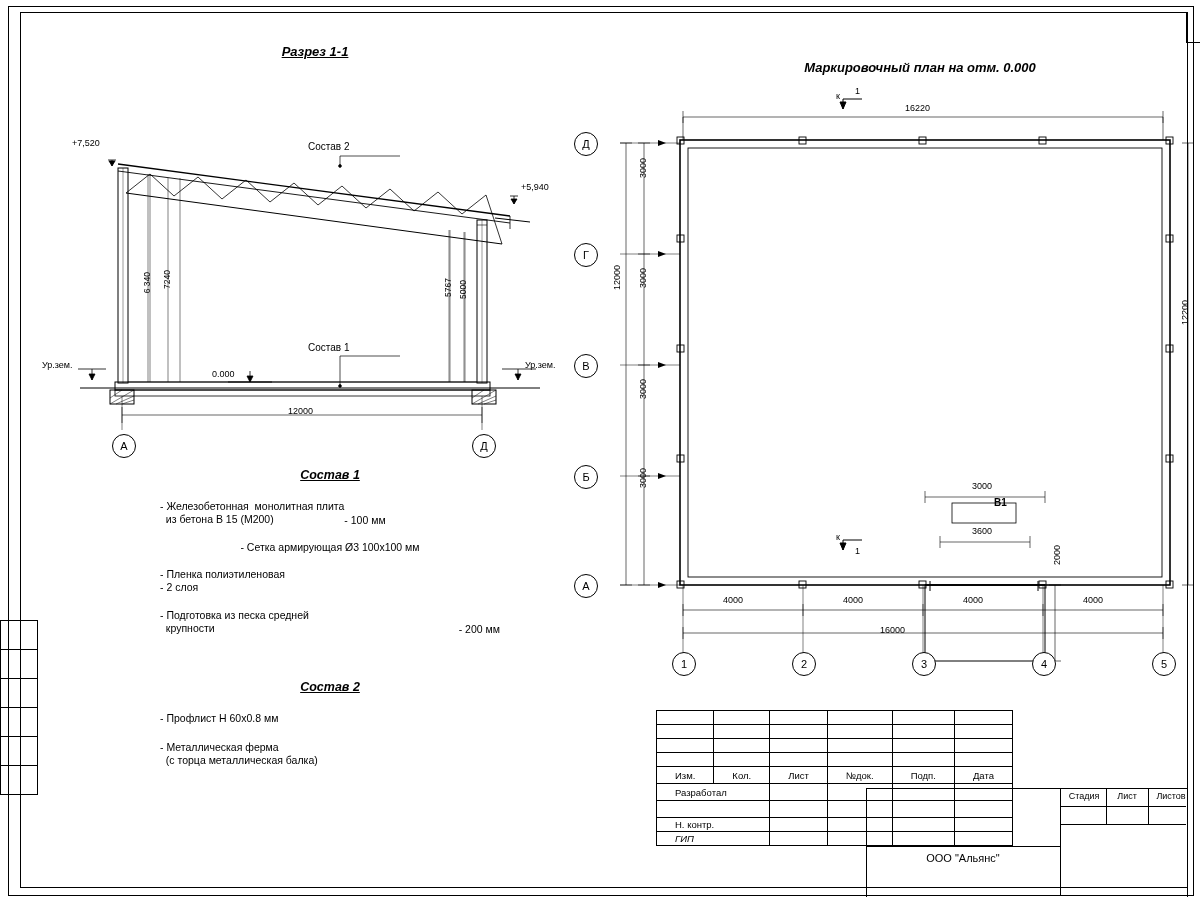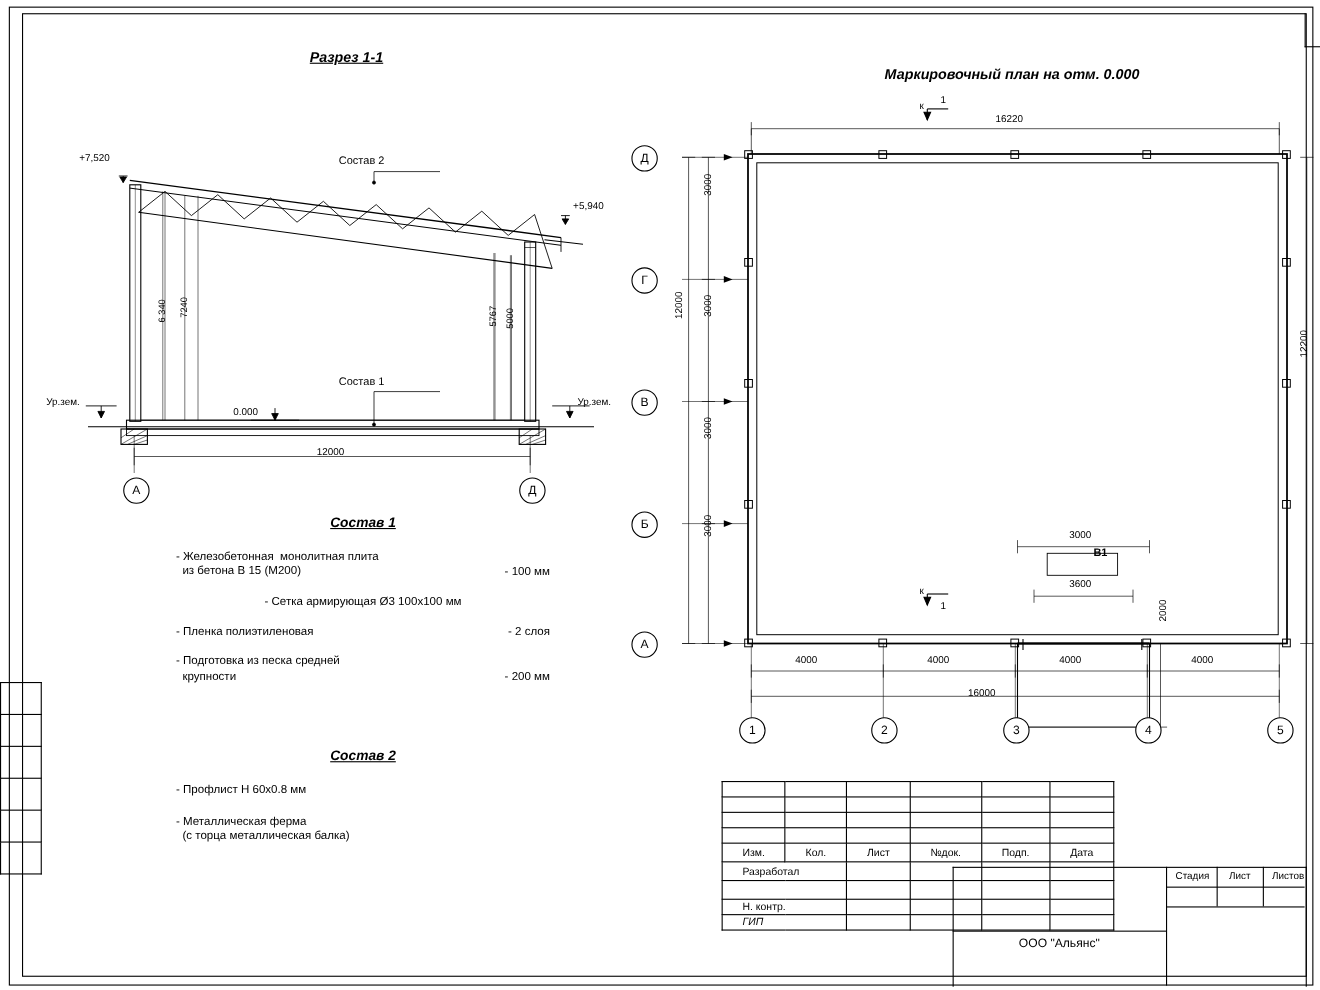--- a/index.html
+++ b/index.html
@@ -183,30 +183,30 @@
   <div class="abs circ" style="left:112px;top:434px;">
     <span>А</span>
   </div>
   <div class="abs circ" style="left:472px;top:434px;">
     <span>Д</span>
   </div>
 
   <div class="abs spec" style="left:160px;top:468px;width:340px;">
     <h4>Состав 1</h4>
     <div style="margin-top:18px;">
-      <div style="display:flex;justify-content:space-between;margin-bottom:14px;">
+      <div style="display:flex;margin-bottom:14px;">
         <div class="row" style="white-space:pre;">- Железобетонная  монолитная плита
   из бетона В 15 (М200)</div>
         <div class="row" style="padding-top:14px;">- 100 мм</div>
       </div>
       <div style="display:flex;justify-content:center;margin-bottom:14px;">
         <div class="row" style="white-space:pre;">- Сетка армирующая Ø3 100х100 мм</div>
         <div class="row"></div>
       </div>
-      <div style="display:flex;justify-content:space-between;margin-bottom:14px;">
+      <div style="display:flex;justify-content:space-between;margin-bottom:14px;flex-direction:column;">
         <div class="row" style="white-space:pre;">- Пленка полиэтиленовая</div>
         <div class="row">-  2 слоя</div>
       </div>
       <div style="display:flex;justify-content:space-between;margin-bottom:14px;">
         <div class="row" style="white-space:pre;">- Подготовка из песка средней
   крупности</div>
         <div class="row" style="padding-top:14px;">- 200 мм</div>
       </div>
     </div>
   </div>

